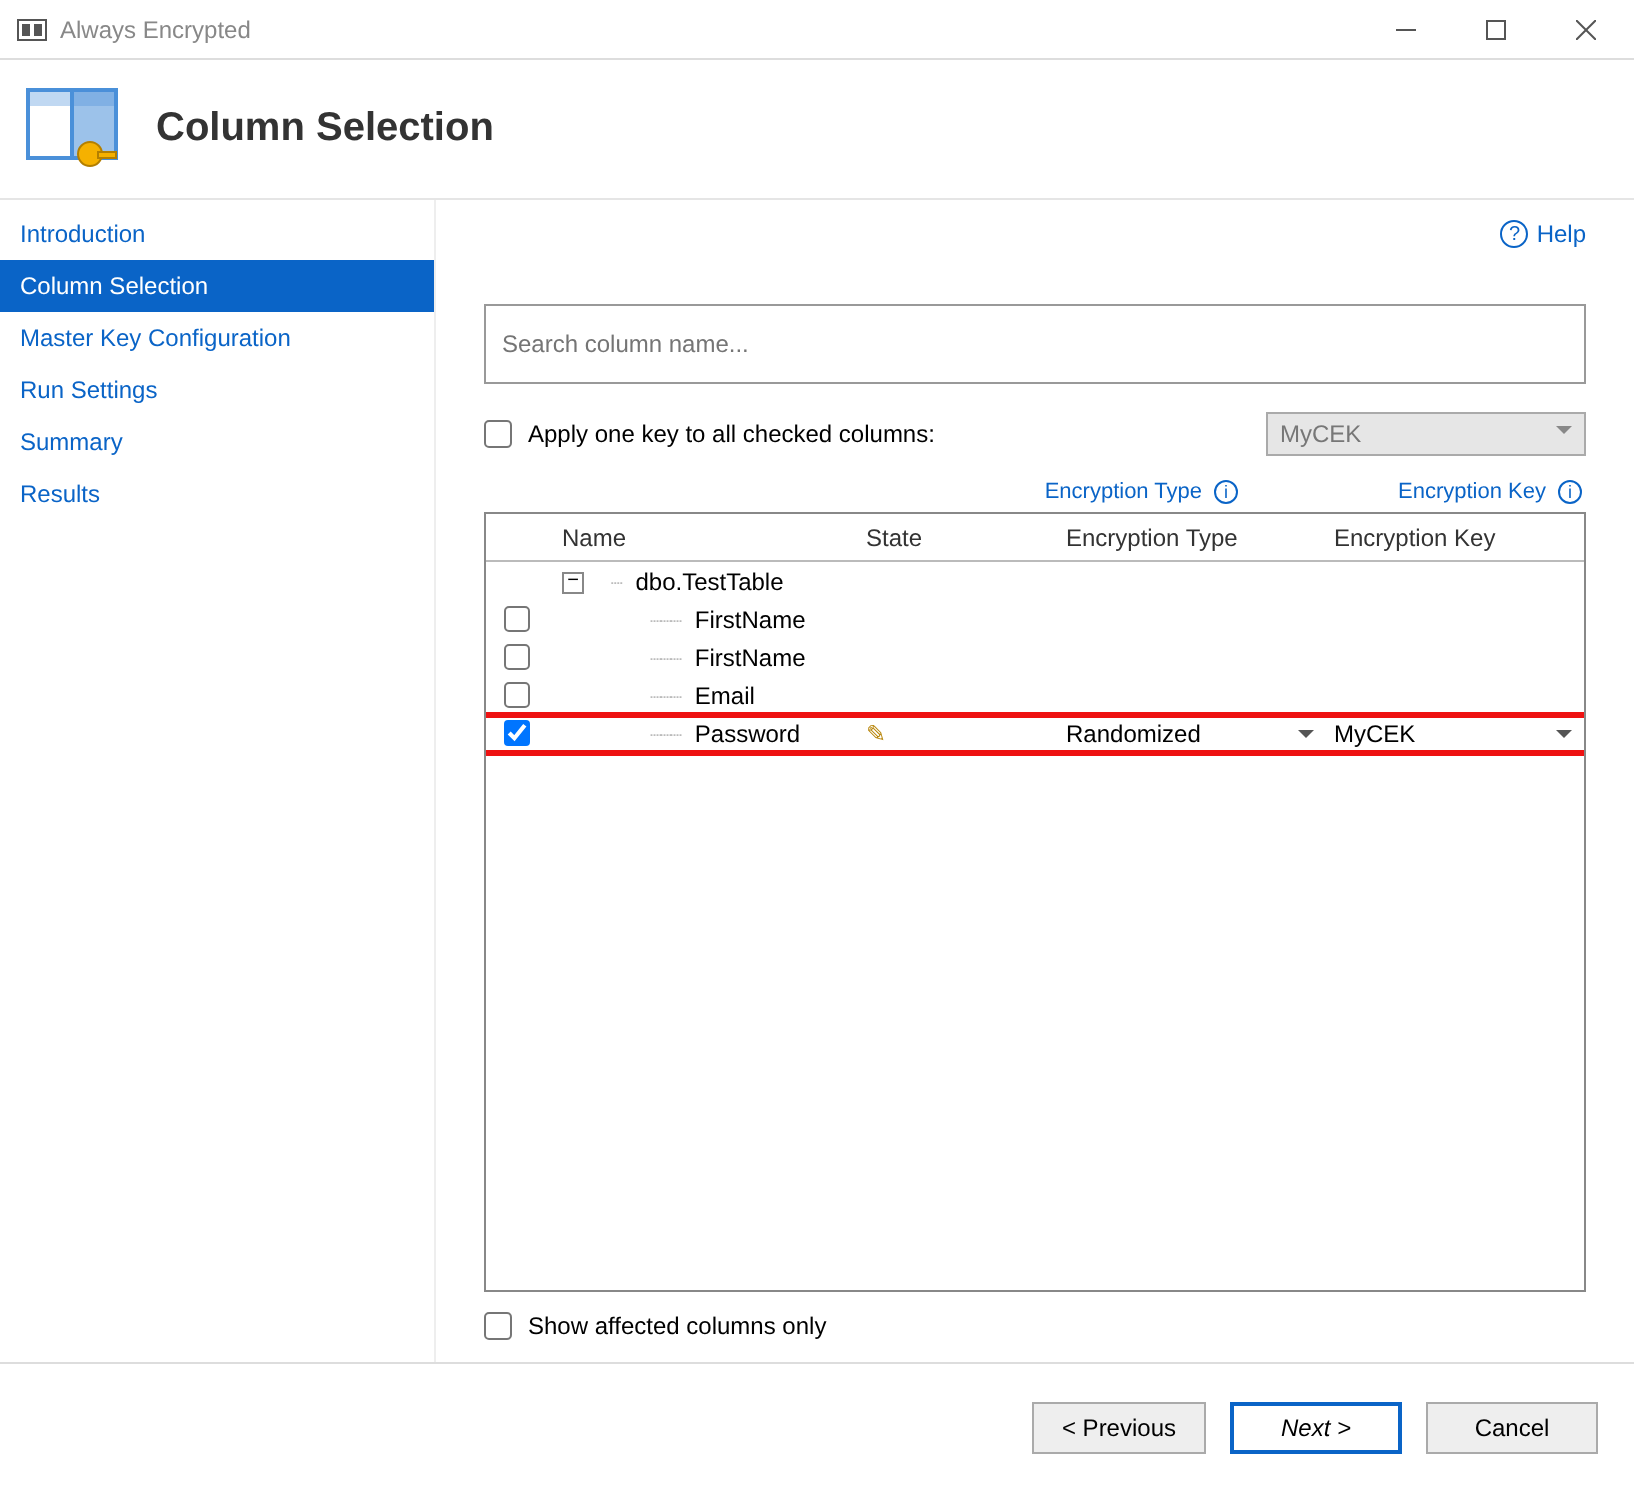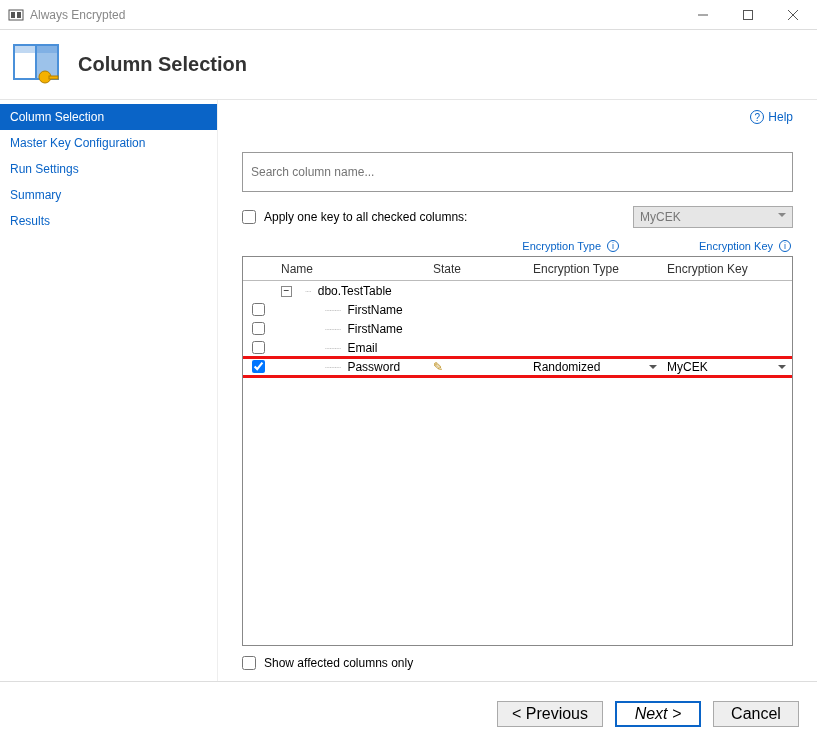--- a/index.html
+++ b/index.html
@@ -58,21 +58,21 @@
 .row-highlight { border: 3px solid #e11; position: absolute; left: -6px; right: -6px; pointer-events: none; }
 
 .row .encsel, .row .keysel { border: none; background: transparent; font-size: 12px; width: 100%; position: relative; display: flex; align-items: center; }
 .dd-caret { margin-left: auto; margin-right: 6px; border: 4px solid transparent; border-top-color: #555; transform: translateY(2px); }
 .pen-icon { color: #b8860b; font-size: 12px; margin-left: auto; margin-right: 8px; }
 
 .affected-row { display: flex; align-items: center; gap: 8px; margin-top: 10px; font-size: 12px; }
 .affected-row input { width: 14px; height: 14px; }
 
 .footer { height: 64px; border-top: 1px solid #ddd; display: flex; align-items: center; justify-content: flex-end; gap: 12px; padding: 0 18px; }
-.btn { min-width: 86px; height: 26px; border: 1px solid #aaa; background: #eee; font-size: 16px; display: flex; align-items: center; justify-content: center; padding: 0 14px; }
+.btn { min-width: 86px; height: 26px; border: 1px solid #aaa; background: #eee; font-size: 12px; display: flex; align-items: center; justify-content: center; padding: 0 14px; }
 .btn.primary { border: 2px solid #0a64c7; background: #fff; font-style: italic; }
 </style>
 </head>
 <body>
 
 <div class="titlebar">
   <span class="app-icon">
     <svg viewBox="0 0 16 16">
         <rect x="1" y="3" width="14" height="10" fill="none" stroke="#555"></rect>
         <rect x="3" y="5" width="4" height="6" fill="#555"></rect>
@@ -109,20 +109,21 @@
       <circle cx="33" cy="36" r="6" fill="#f5b100" stroke="#b37f00" stroke-width="1"></circle>
       <rect x="37" y="35" width="9" height="3" fill="#f5b100" stroke="#b37f00" stroke-width="1"></rect>
     </svg>
   </div>
   <h1>Column Selection</h1>
 </div>
 
 <div class="body">
 
   <div class="sidebar">
+    <div class="nav-item">Introduction</div>
     <div class="nav-item active">Column Selection</div>
     <div class="nav-item">Master Key Configuration</div>
     <div class="nav-item">Run Settings</div>
     <div class="nav-item">Summary</div>
     <div class="nav-item">Results</div>
   </div>
 
   <div class="main">
     <div class="help">
       <span class="q">?</span>

